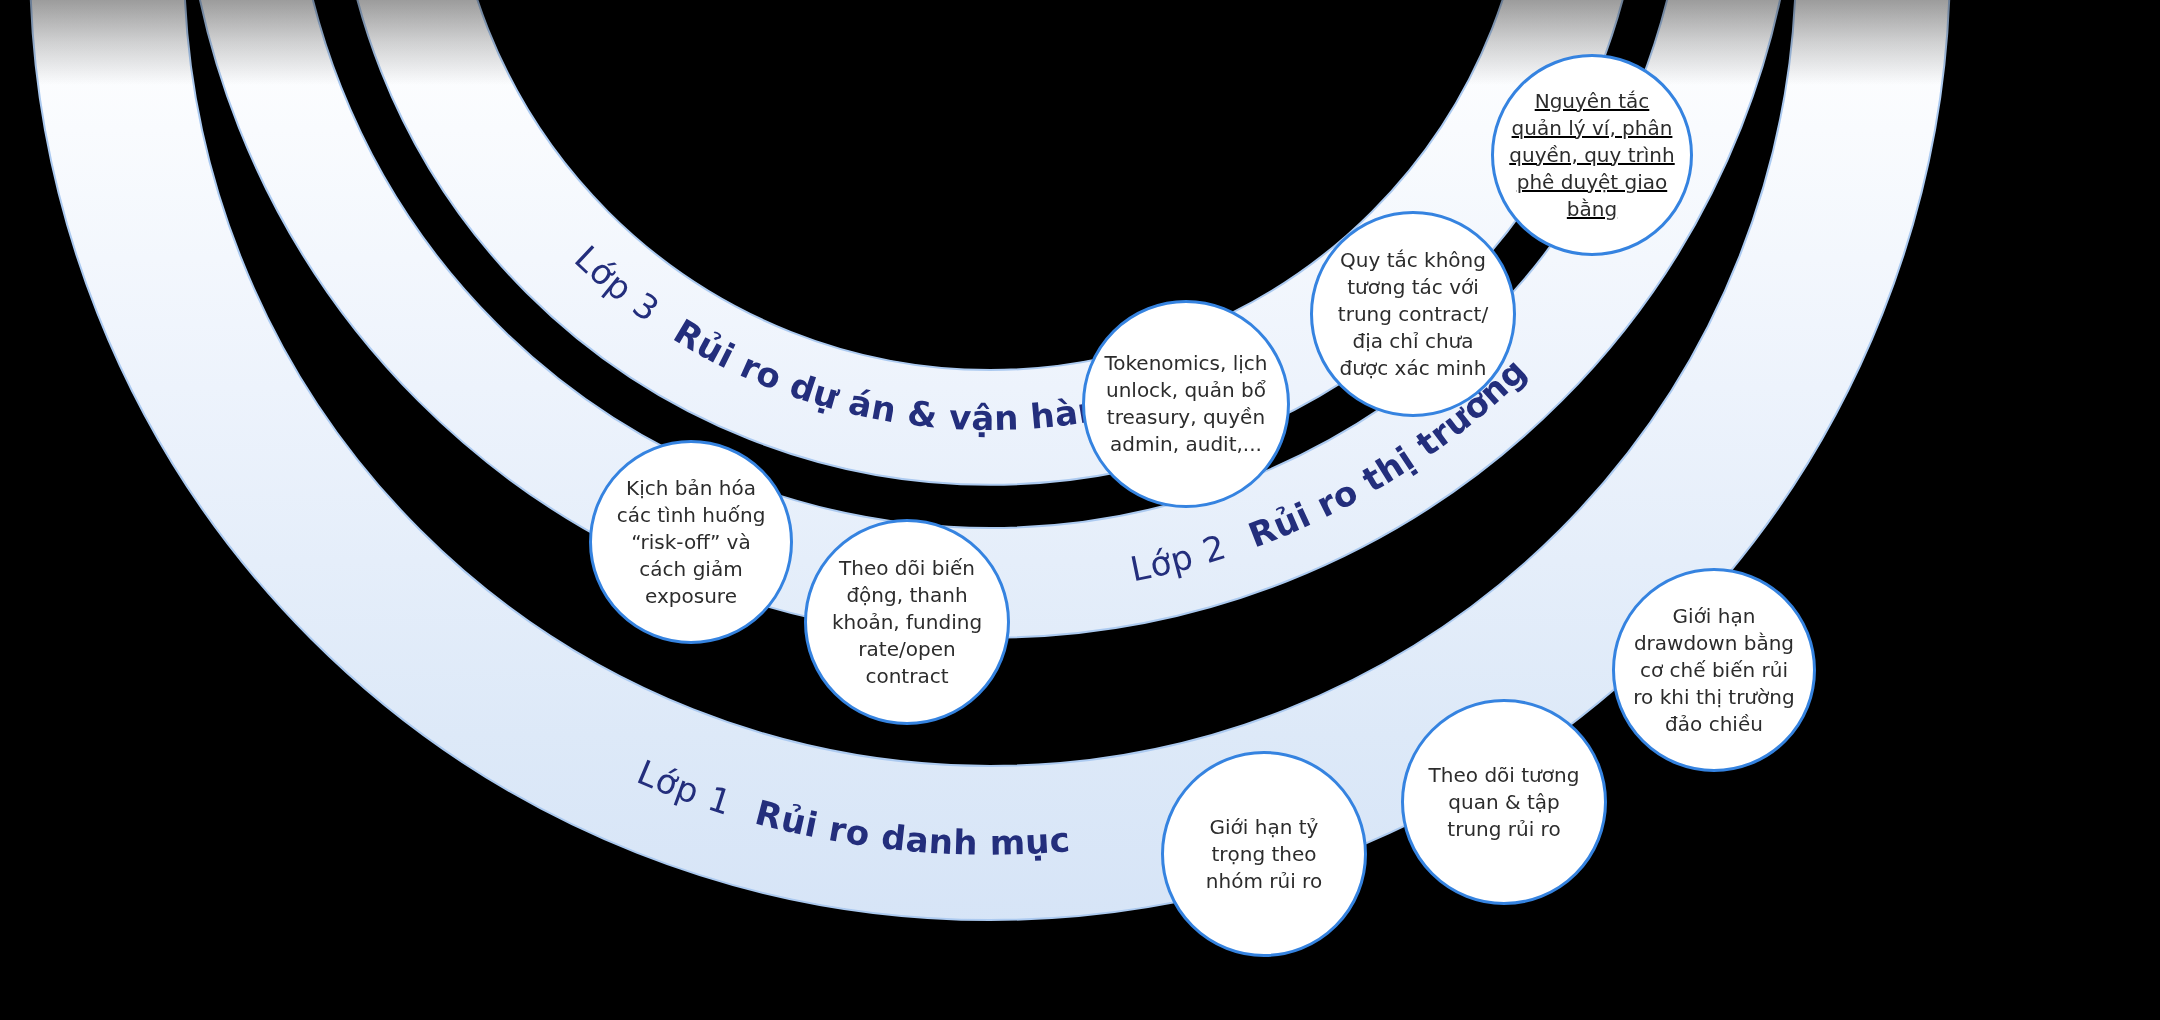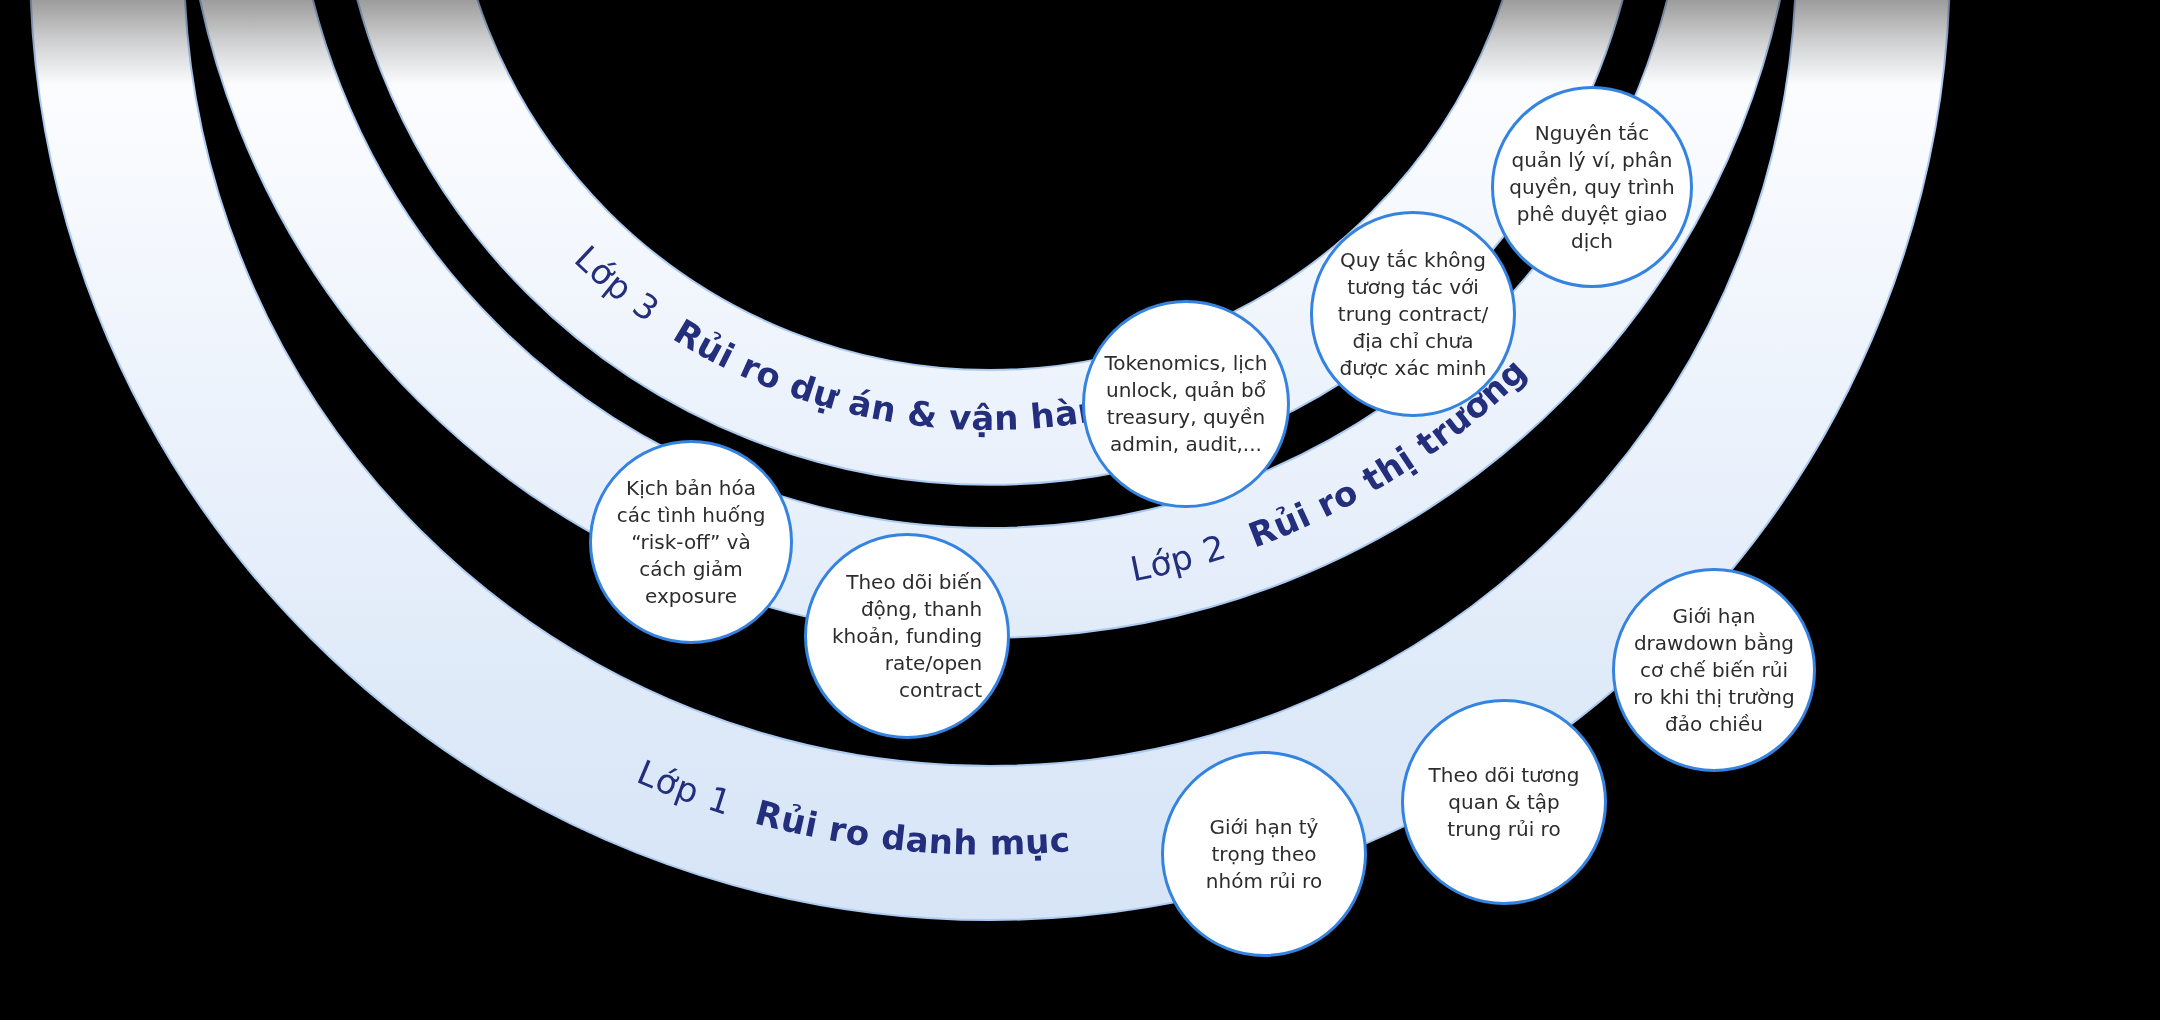--- a/index.html
+++ b/index.html
@@ -75,27 +75,27 @@
     </text>
 
     <text fill="#232e7c">
       <textPath href="#label-path-1" startOffset="37%">
         <tspan class="layer-label-prefix">Lớp 1</tspan>
         <tspan class="layer-label-title" dx="22">Rủi ro danh mục</tspan>
       </textPath>
     </text>
   </svg>
 
-  <div class="bubble" style="left:1491px; top:86px; width:202px; height:202px;">
+  <div class="bubble" style="left:1491px; top:54px; width:202px; height:202px;text-decoration:underline;">
     <div class="bubble-text">
         <div>Nguyên tắc</div>
         <div>quản lý ví, phân</div>
         <div>quyền, quy trình</div>
         <div>phê duyệt giao</div>
-        <div>dịch</div>
+        <div>bằng</div>
       </div>
   </div>
 
   <div class="bubble" style="left:1310px; top:211px; width:206px; height:206px;">
     <div class="bubble-text">
         <div>Quy tắc không</div>
         <div>tương tác với</div>
         <div>trung contract/</div>
         <div>địa chỉ chưa</div>
         <div>được xác minh</div>
@@ -114,21 +114,21 @@
   <div class="bubble" style="left:589px; top:440px; width:204px; height:204px;">
     <div class="bubble-text">
         <div>Kịch bản hóa</div>
         <div>các tình huống</div>
         <div>“risk-off” và</div>
         <div>cách giảm</div>
         <div>exposure</div>
       </div>
   </div>
 
-  <div class="bubble" style="left:804px; top:533px; width:206px; height:206px;text-align:right;">
+  <div class="bubble" style="left:804px; top:519px; width:206px; height:206px;">
     <div class="bubble-text">
         <div>Theo dõi biến</div>
         <div>động, thanh</div>
         <div>khoản, funding</div>
         <div>rate/open</div>
         <div>contract</div>
       </div>
   </div>
 
   <div class="bubble" style="left:1612px; top:568px; width:204px; height:204px;">

